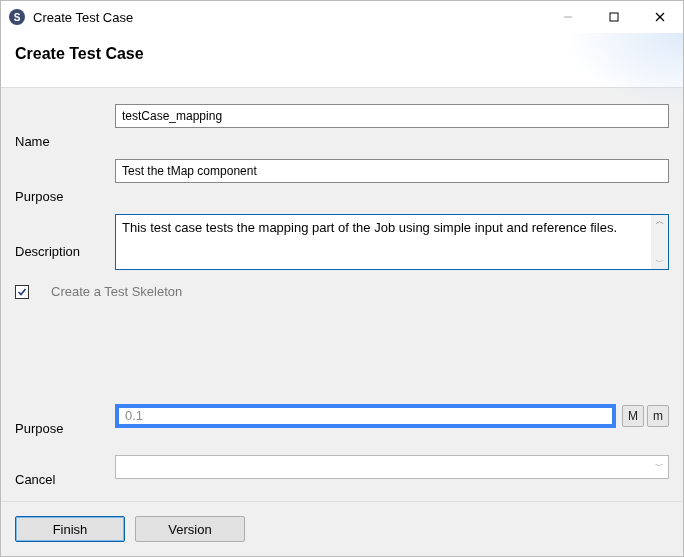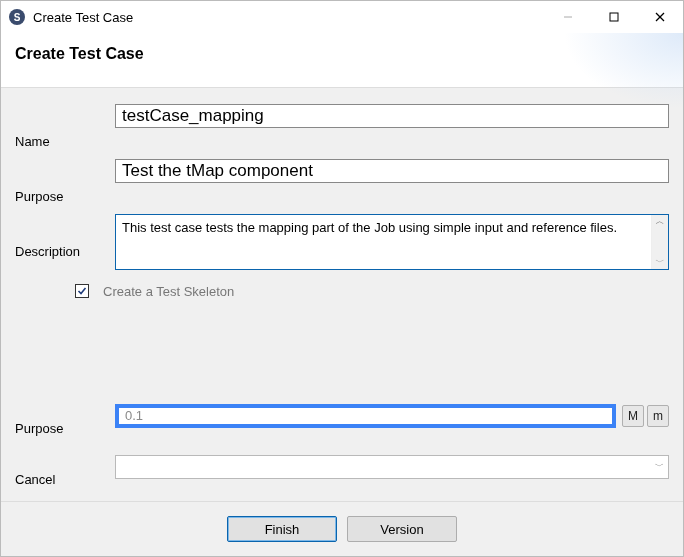--- a/index.html
+++ b/index.html
@@ -87,21 +87,21 @@
       color: #000;
       padding-top: 4px;
       margin-top: 26px;
     }
     .text-input {
       width: 100%;
       height: 24px;
       border: 1px solid #888;
       padding: 2px 6px;
       font-family: inherit;
-      font-size: 17px;
+      font-size: 12px;
       background: #fff;
     }
     .textarea-wrap {
       border: 1px solid #0a64ad;
       background: #fff;
       display: flex;
       height: 56px;
     }
     .textarea {
       flex: 1 1 auto;
@@ -119,23 +119,23 @@
       display: flex;
       flex-direction: column;
       justify-content: space-between;
       align-items: center;
       padding: 2px 0;
       border-left: 1px solid #eee;
     }
     .ta-arrow { font-size: 9px; color: #777; line-height: 1; user-select:none;}
     .checkbox-row {
       margin-top: 14px;
-      margin-left: 60px;
-      display: flex;
-      gap: 14px;
+      display: flex;
+      align-items: center;
+      gap: 22px;
     }
     .chk {
       width: 14px; height: 14px;
       border: 1px solid #333;
       background: #fff;
       display: inline-flex;
       align-items: center;
       justify-content: center;
     }
     .chk svg { width: 10px; height: 10px; }
@@ -180,21 +180,21 @@
       padding: 0 4px 0 6px;
     }
     .status-caret { font-size: 9px; color: #555; }
     
     .buttonbar {
       flex: 0 0 auto;
       height: 54px;
       background: #f0f0f0;
       display: flex;
       align-items: center;
-      justify-content: center;
+      justify-content: flex-start;
       gap: 10px;
       padding: 0 14px;
     }
     .btn {
       width: 110px; height: 26px;
       border: 1px solid #adadad;
       border-radius: 2px;
       background: #e1e1e1;
       display: inline-flex;
       align-items: center;

